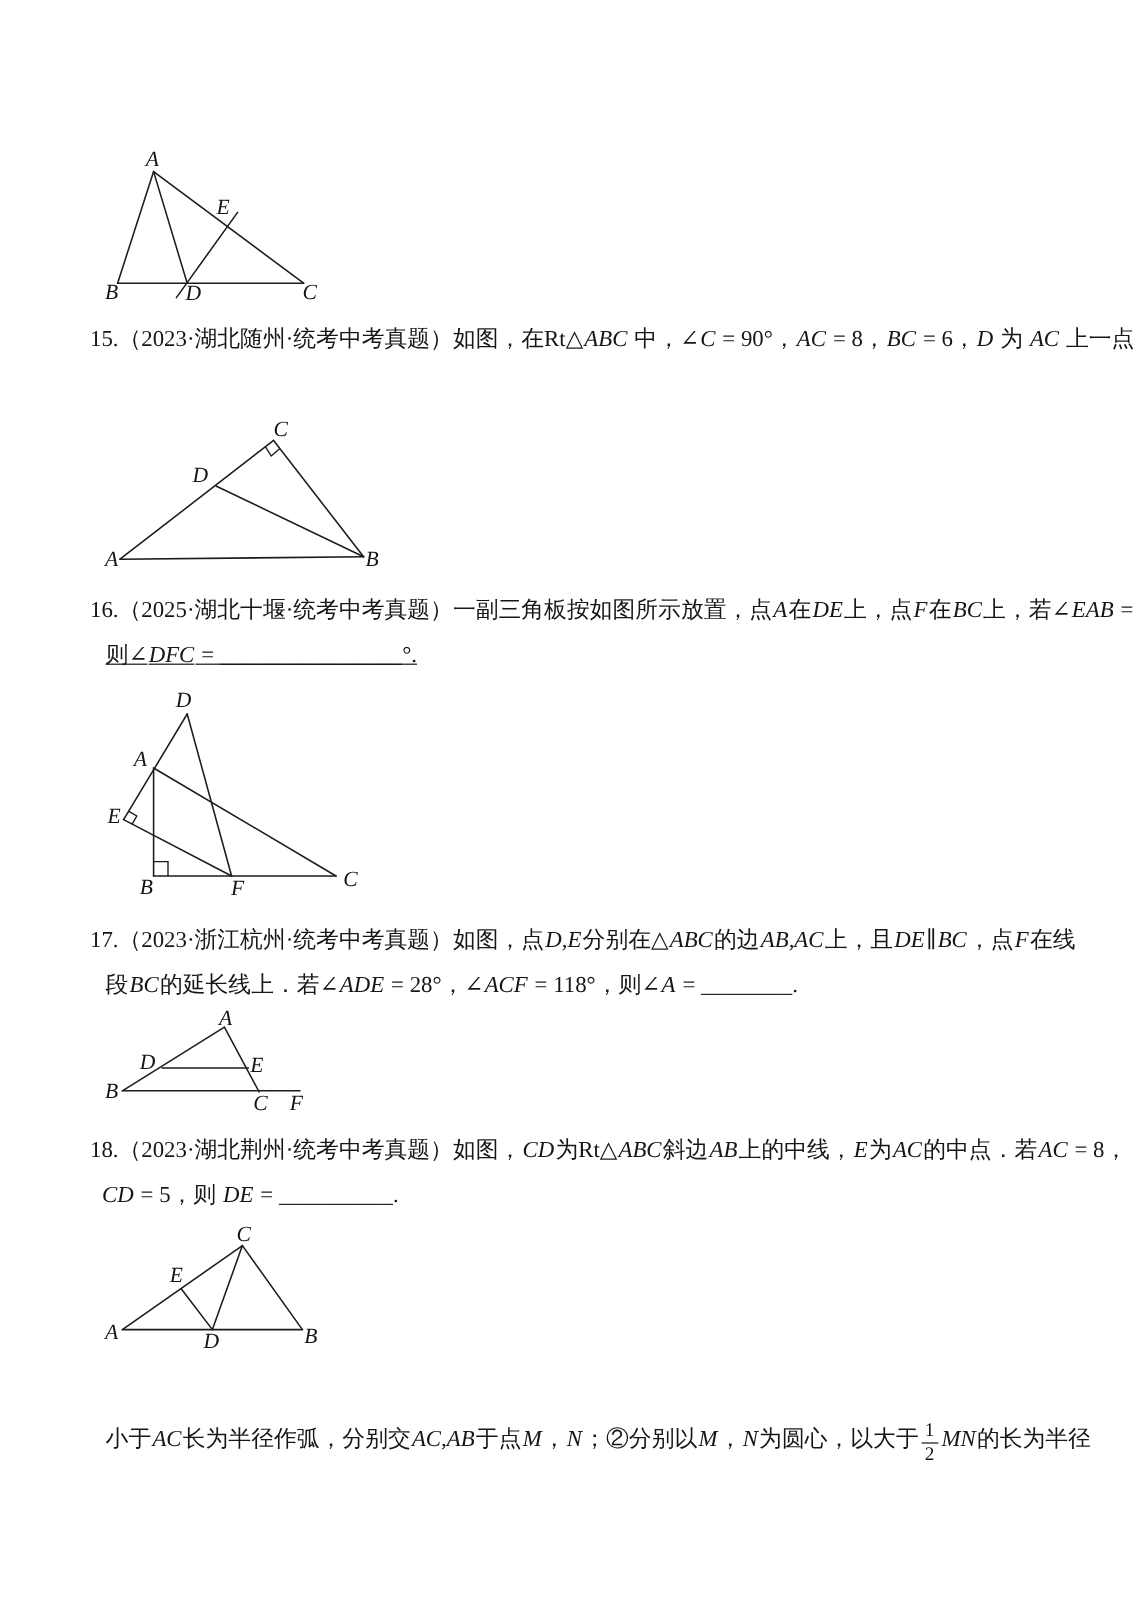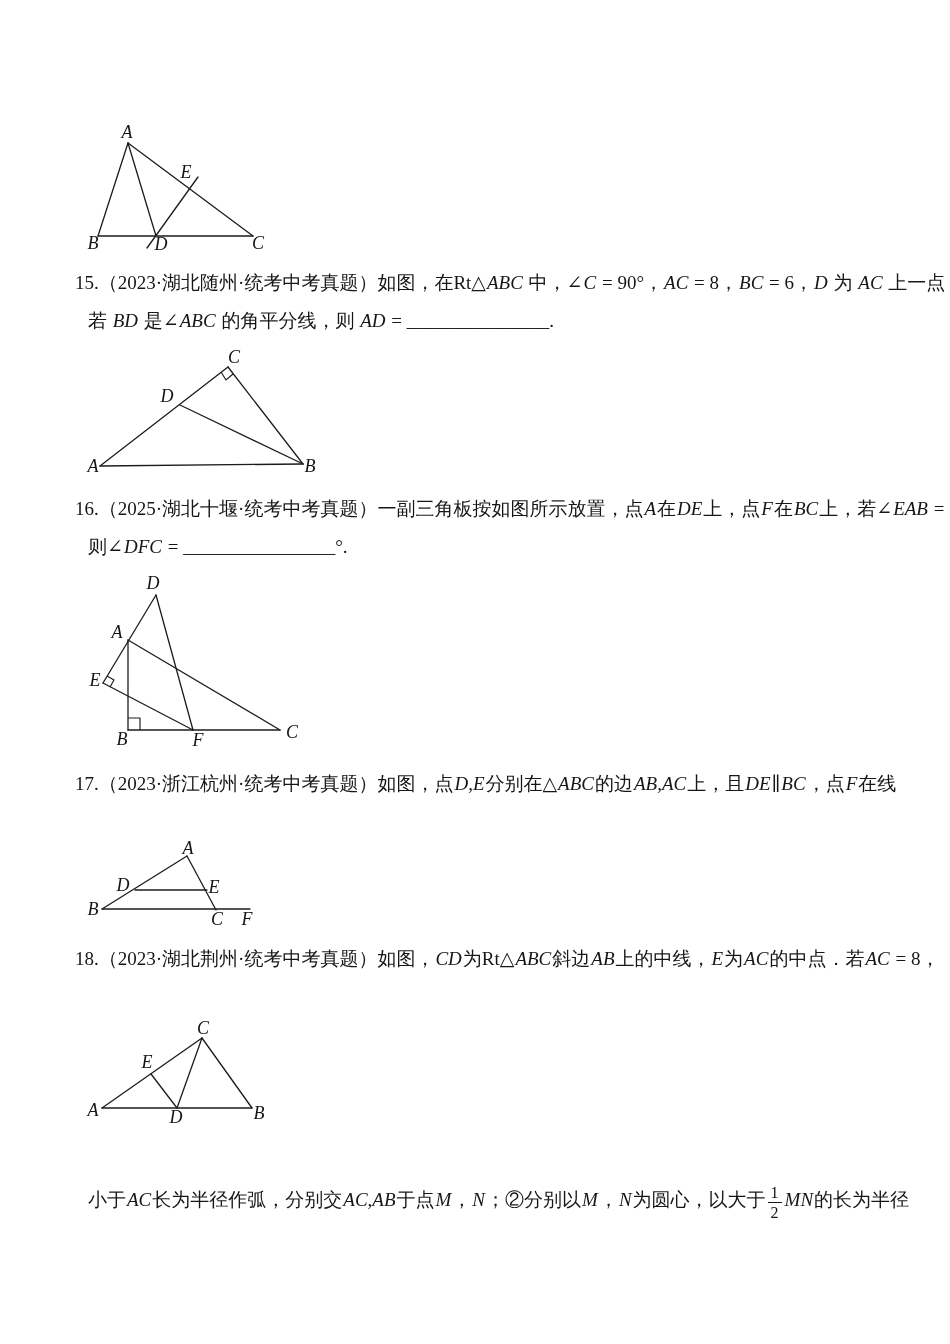--- a/index.html
+++ b/index.html
@@ -45,38 +45,37 @@
         <line x1="113" y1="59" x2="62" y2="130"></line>
         <text x="42" y="20">A</text>
         <text x="8" y="131">B</text>
         <text x="173" y="131">C</text>
         <text x="76" y="132">D</text>
         <text x="101" y="60">E</text>
       </svg>
     </div>
 
   <div class="tline" style="left:75px;top:270px;"><span class="cn">15.（2023·湖北随州·统考中考真题）如图，在Rt△</span><span class="it">ABC</span><span class="cn"> 中，∠</span><span class="it">C</span><span class="cn"> = 90°，</span><span class="it">AC</span><span class="cn"> = 8，</span><span class="it">BC</span><span class="cn"> = 6，</span><span class="it">D</span><span class="cn"> 为 </span><span class="it">AC</span><span class="cn"> 上一点，</span></div>
-  <div class="tline" style="left:88px;top:308px;"><span class="cn">若 </span><span class="it">BD</span><span class="cn"> 是∠</span><span class="it">ABC</span><span class="cn"> 的角平分线，则 </span><span class="it">AD</span><span class="cn"> = </span><span class="cn">_______________</span><span class="cn">.</span></div>
 
   <div class="fig" style="left:85px;top:350px;">
       <svg width="240" height="130" viewBox="0 0 240 130">
         <line x1="15" y1="116" x2="143" y2="17"></line>
         <line x1="143" y1="17" x2="218" y2="114"></line>
         <line x1="15" y1="116" x2="218" y2="114"></line>
         <line x1="95" y1="55" x2="218" y2="114"></line>
         <polyline points="136,22 141,30 148,24"></polyline>
         <text x="149" y="13">C</text>
         <text x="8" y="122">A</text>
         <text x="225" y="122">B</text>
         <text x="82" y="52">D</text>
       </svg>
     </div>
 
   <div class="tline" style="left:75px;top:496px;"><span class="cn">16.（2025·湖北十堰·统考中考真题）一副三角板按如图所示放置，点</span><span class="it">A</span><span class="cn">在</span><span class="it">DE</span><span class="cn">上，点</span><span class="it">F</span><span class="cn">在</span><span class="it">BC</span><span class="cn">上，若∠</span><span class="it">EAB</span><span class="cn"> = 35°，</span></div>
-  <div class="tline" style="left:88px;top:534px;"><span class="cn">则∠</span><span class="it">DFC</span><span class="cn"> = </span><span class="cn">________________</span><span class="cn">°.</span></div>
+  <div class="tline" style="left:88px;top:534px;text-decoration:underline;"><span class="cn">则∠</span><span class="it">DFC</span><span class="cn"> = </span><span class="cn">________________</span><span class="cn">°.</span></div>
 
   <div class="fig" style="left:85px;top:575px;">
       <svg width="225" height="180" viewBox="0 0 225 180">
         <line x1="71" y1="20" x2="18" y2="108"></line>
         <line x1="18" y1="108" x2="108" y2="155"></line>
         <line x1="108" y1="155" x2="71" y2="20"></line>
         <line x1="43" y1="65" x2="43" y2="155"></line>
         <line x1="43" y1="65" x2="195" y2="155"></line>
         <line x1="43" y1="155" x2="195" y2="155"></line>
         <polyline points="22,101 29,105 25,112"></polyline>
@@ -84,37 +83,39 @@
         <text x="68" y="14">D</text>
         <text x="32" y="63">A</text>
         <text x="10" y="111">E</text>
         <text x="37" y="170">B</text>
         <text x="113" y="171">F</text>
         <text x="207" y="163">C</text>
       </svg>
     </div>
 
   <div class="tline" style="left:75px;top:771px;"><span class="cn">17.（2023·浙江杭州·统考中考真题）如图，点</span><span class="it">D,E</span><span class="cn">分别在</span><span class="cn">△</span><span class="it">ABC</span><span class="cn">的边</span><span class="it">AB,AC</span><span class="cn">上，且</span><span class="it">DE</span><span class="cn">∥</span><span class="it">BC</span><span class="cn">，点</span><span class="it">F</span><span class="cn">在线</span></div>
+  <div class="tline" style="left:88px;top:809px;"><span class="cn">段</span><span class="it">BC</span><span class="cn">的延长线上．若∠</span><span class="it">ADE</span><span class="cn"> = 28°，∠</span><span class="it">ACF</span><span class="cn"> = 118°，则∠</span><span class="it">A</span><span class="cn"> = </span><span class="cn">________</span><span class="cn">.</span></div>
 
   <div class="fig" style="left:85px;top:843px;">
       <svg width="185" height="92" viewBox="0 0 185 92">
         <line x1="17" y1="66" x2="102" y2="13"></line>
         <line x1="102" y1="13" x2="131" y2="67"></line>
         <line x1="50" y1="47" x2="122" y2="47"></line>
         <line x1="17" y1="66" x2="165" y2="66"></line>
         <text x="103" y="11">A</text>
         <text x="8" y="72">B</text>
         <text x="132" y="82">C</text>
         <text x="38" y="48">D</text>
         <text x="129" y="50">E</text>
         <text x="162" y="82">F</text>
       </svg>
     </div>
 
   <div class="tline" style="left:75px;top:946px;"><span class="cn">18.（2023·湖北荆州·统考中考真题）如图，</span><span class="it">CD</span><span class="cn">为Rt△</span><span class="it">ABC</span><span class="cn">斜边</span><span class="it">AB</span><span class="cn">上的中线，</span><span class="it">E</span><span class="cn">为</span><span class="it">AC</span><span class="cn">的中点．若</span><span class="it">AC</span><span class="cn"> = 8，</span></div>
+  <div class="tline" style="left:84px;top:984px;"><span class="it">CD</span><span class="cn"> = 5，则 </span><span class="it">DE</span><span class="cn"> = </span><span class="cn">__________</span><span class="cn">.</span></div>
 
   <div class="fig" style="left:85px;top:1022px;">
       <svg width="195" height="112" viewBox="0 0 195 112">
         <line x1="17" y1="86" x2="117" y2="16"></line>
         <line x1="17" y1="86" x2="167" y2="86"></line>
         <line x1="117" y1="16" x2="167" y2="86"></line>
         <line x1="117" y1="16" x2="92" y2="86"></line>
         <line x1="66" y1="52" x2="92" y2="86"></line>
         <text x="118" y="12">C</text>
         <text x="8" y="94">A</text>

